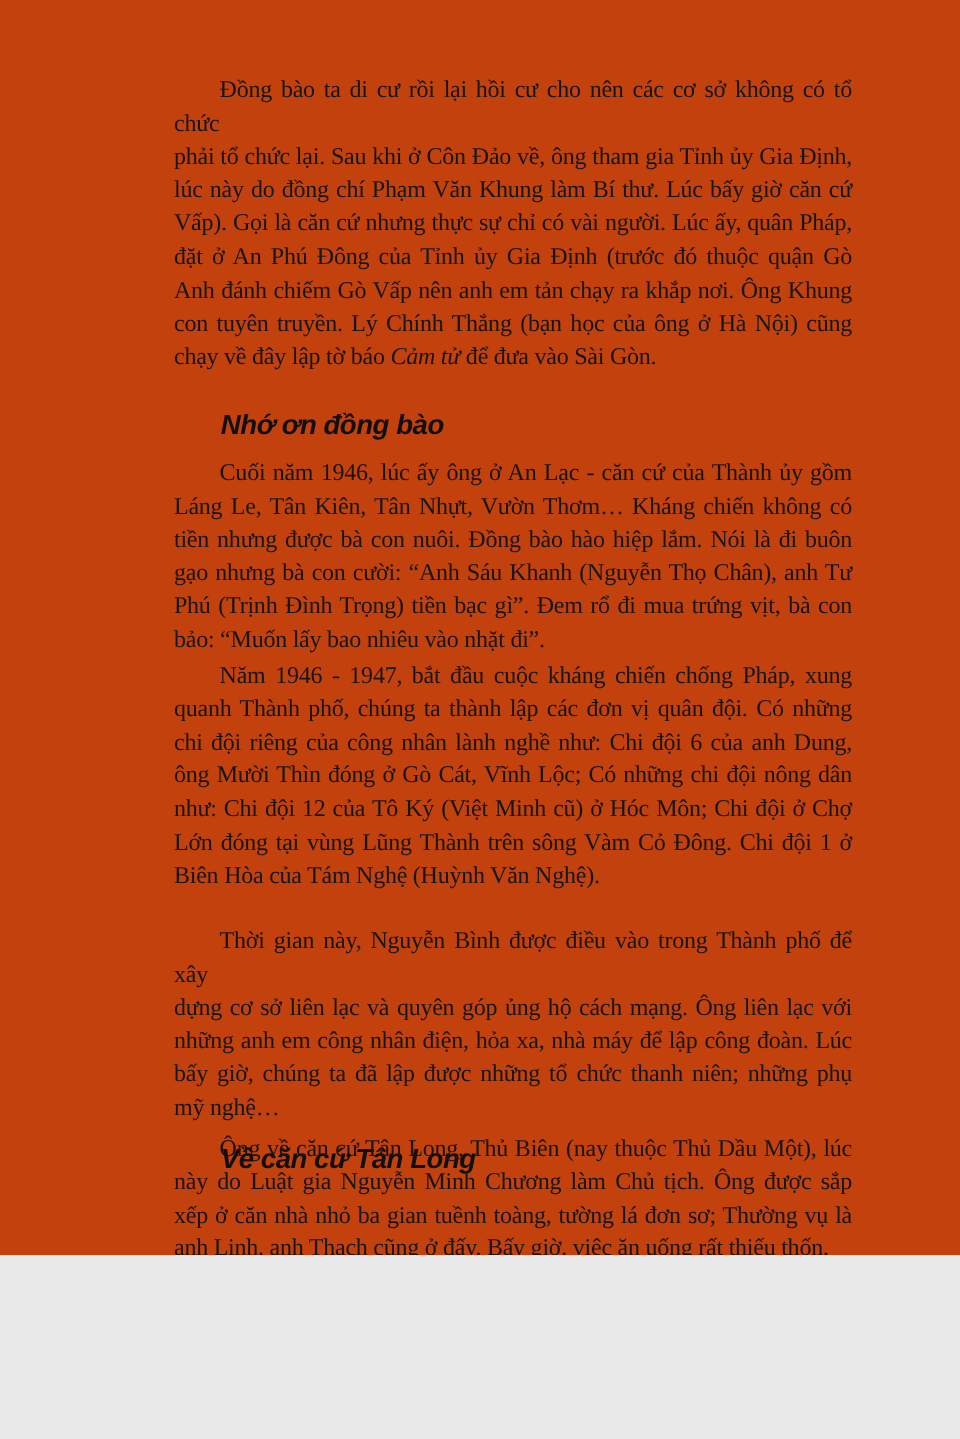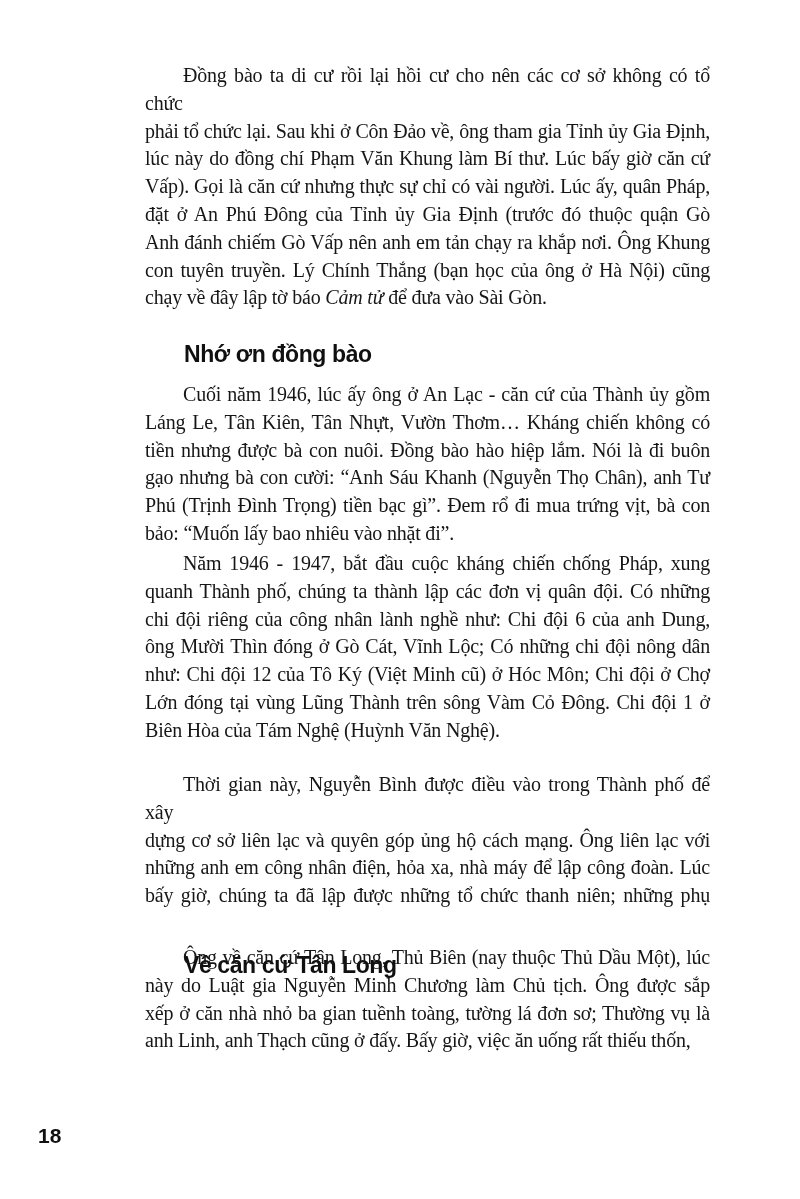--- a/index.html
+++ b/index.html
@@ -1,20 +1,20 @@
 <!DOCTYPE html>
 <html><head>
 <meta charset="utf-8">
 <style>
   html,body { margin:0; padding:0; background:#e8e8e8; }
   .page {
     position: relative;
     width: 800px;
-    height: 1199px;
-    background: #ffffff;
+    height: 1046px;
+    background: #c2410c;
     overflow: hidden;
     font-family: "Liberation Serif", "DejaVu Serif", serif;
     color: #161616;
   }
   .para {
     position: absolute;
     left: 145px;
     width: 565px;
     font-size: 20px;
     line-height: 27.8px;
@@ -30,20 +30,21 @@
   .para .line:first-child {
     text-indent: 38px;
   }
   .italic { font-style: italic; }
   .heading {
     position: absolute;
     left: 184px;
     margin: 0;
     font-family: "Liberation Sans", sans-serif;
     font-weight: bold;
+    font-style: italic;
     font-size: 23px;
     line-height: 26px;
     letter-spacing: -0.4px;
     color: #101010;
   }
   .pagenum {
     position: absolute;
     left: 38px;
     top: 1124px;
     font-family: "Liberation Sans", sans-serif;
@@ -87,20 +88,21 @@
       <div class="line">như: Chi đội 12 của Tô Ký (Việt Minh cũ) ở Hóc Môn; Chi đội ở Chợ</div>
       <div class="line">Lớn đóng tại vùng Lũng Thành trên sông Vàm Cỏ Đông. Chi đội 1 ở</div>
       <div class="line last">Biên Hòa của Tám Nghệ (Huỳnh Văn Nghệ).</div>
     </div>
 
   <div class="para" style="top:771px">
       <div class="line">Thời gian này, Nguyễn Bình được điều vào trong Thành phố để xây</div>
       <div class="line">dựng cơ sở liên lạc và quyên góp ủng hộ cách mạng. Ông liên lạc với</div>
       <div class="line">những anh em công nhân điện, hỏa xa, nhà máy để lập công đoàn. Lúc</div>
       <div class="line">bấy giờ, chúng ta đã lập được những tổ chức thanh niên; những phụ</div>
+      <div class="line last">mỹ nghệ…</div>
     </div>
 
   <h2 class="heading" style="top:952px">Về căn cứ Tân Long</h2>
 
   <div class="para" style="top:944px">
       <div class="line">Ông về căn cứ Tân Long, Thủ Biên (nay thuộc Thủ Dầu Một), lúc</div>
       <div class="line">này do Luật gia Nguyễn Minh Chương làm Chủ tịch. Ông được sắp</div>
       <div class="line">xếp ở căn nhà nhỏ ba gian tuềnh toàng, tường lá đơn sơ; Thường vụ là</div>
       <div class="line last">anh Linh, anh Thạch cũng ở đấy. Bấy giờ, việc ăn uống rất thiếu thốn,</div>
     </div>

